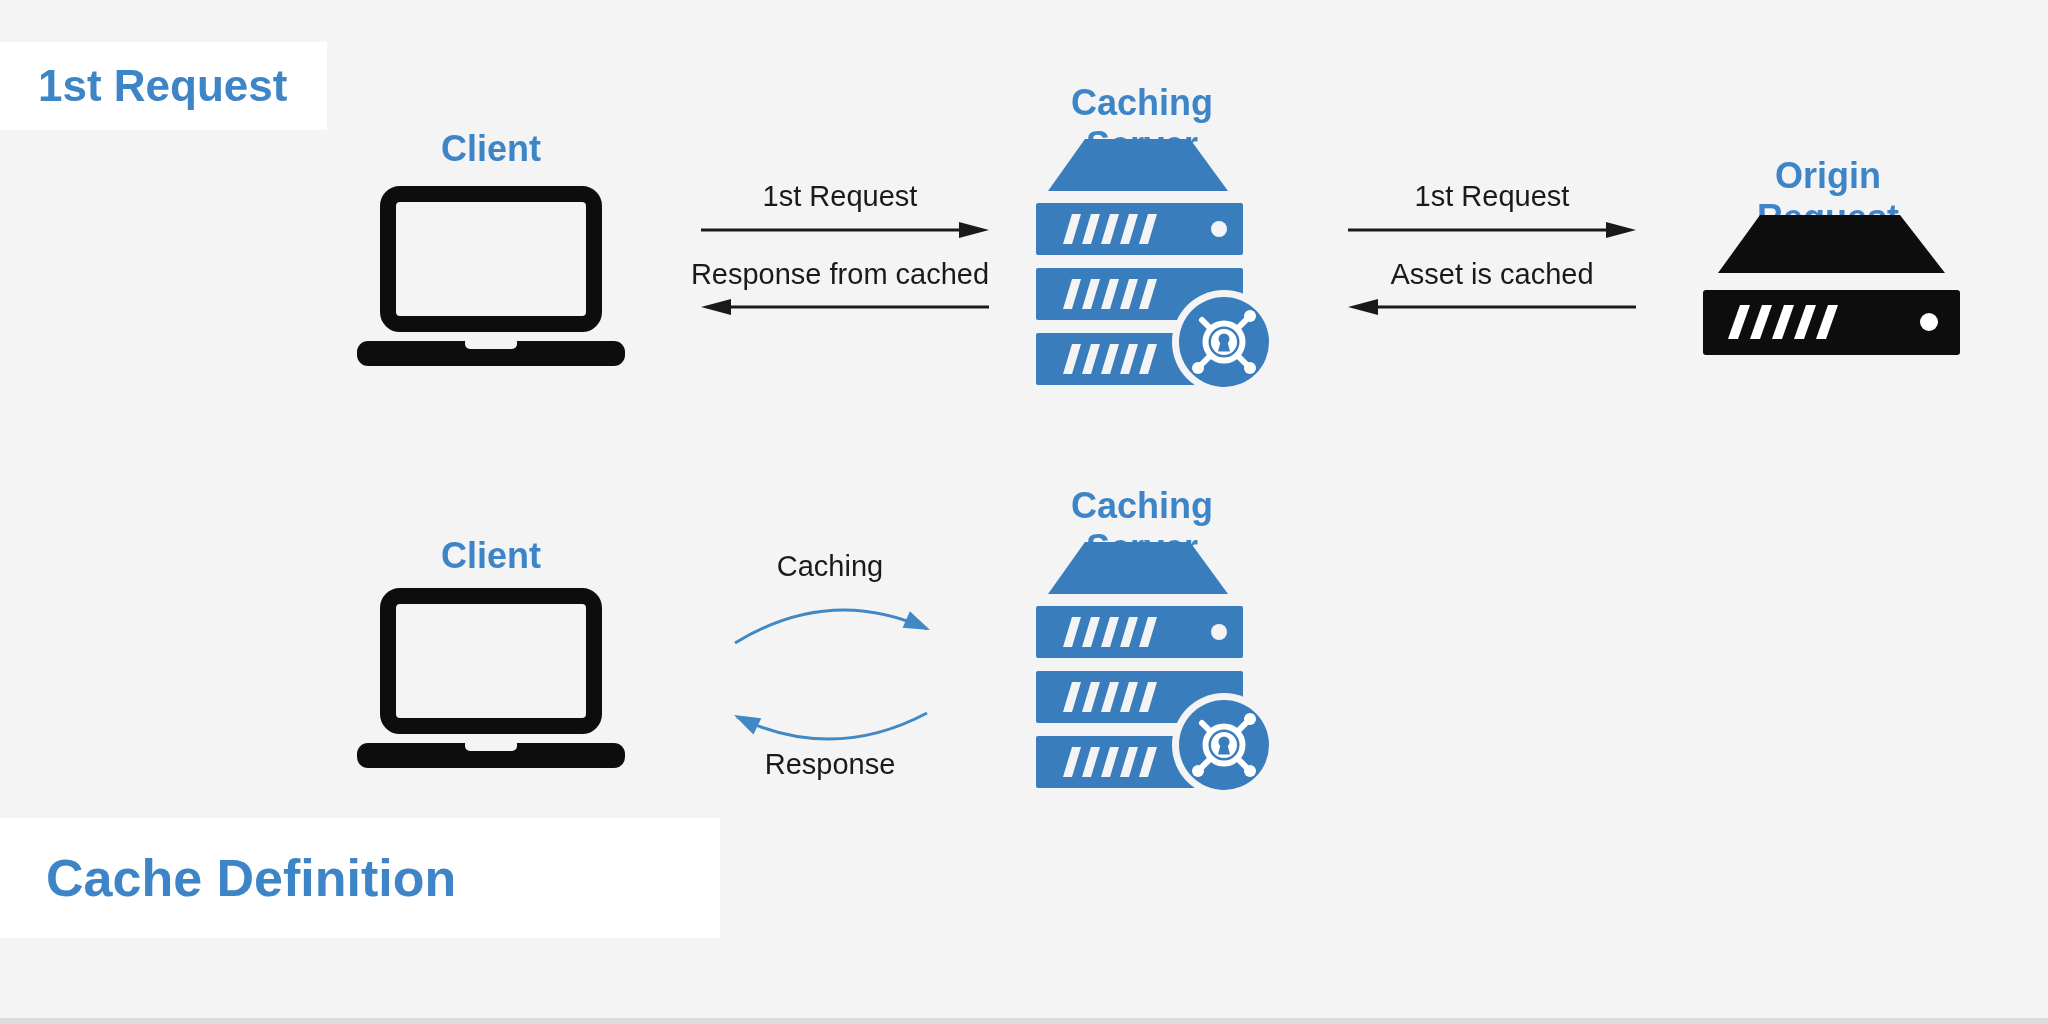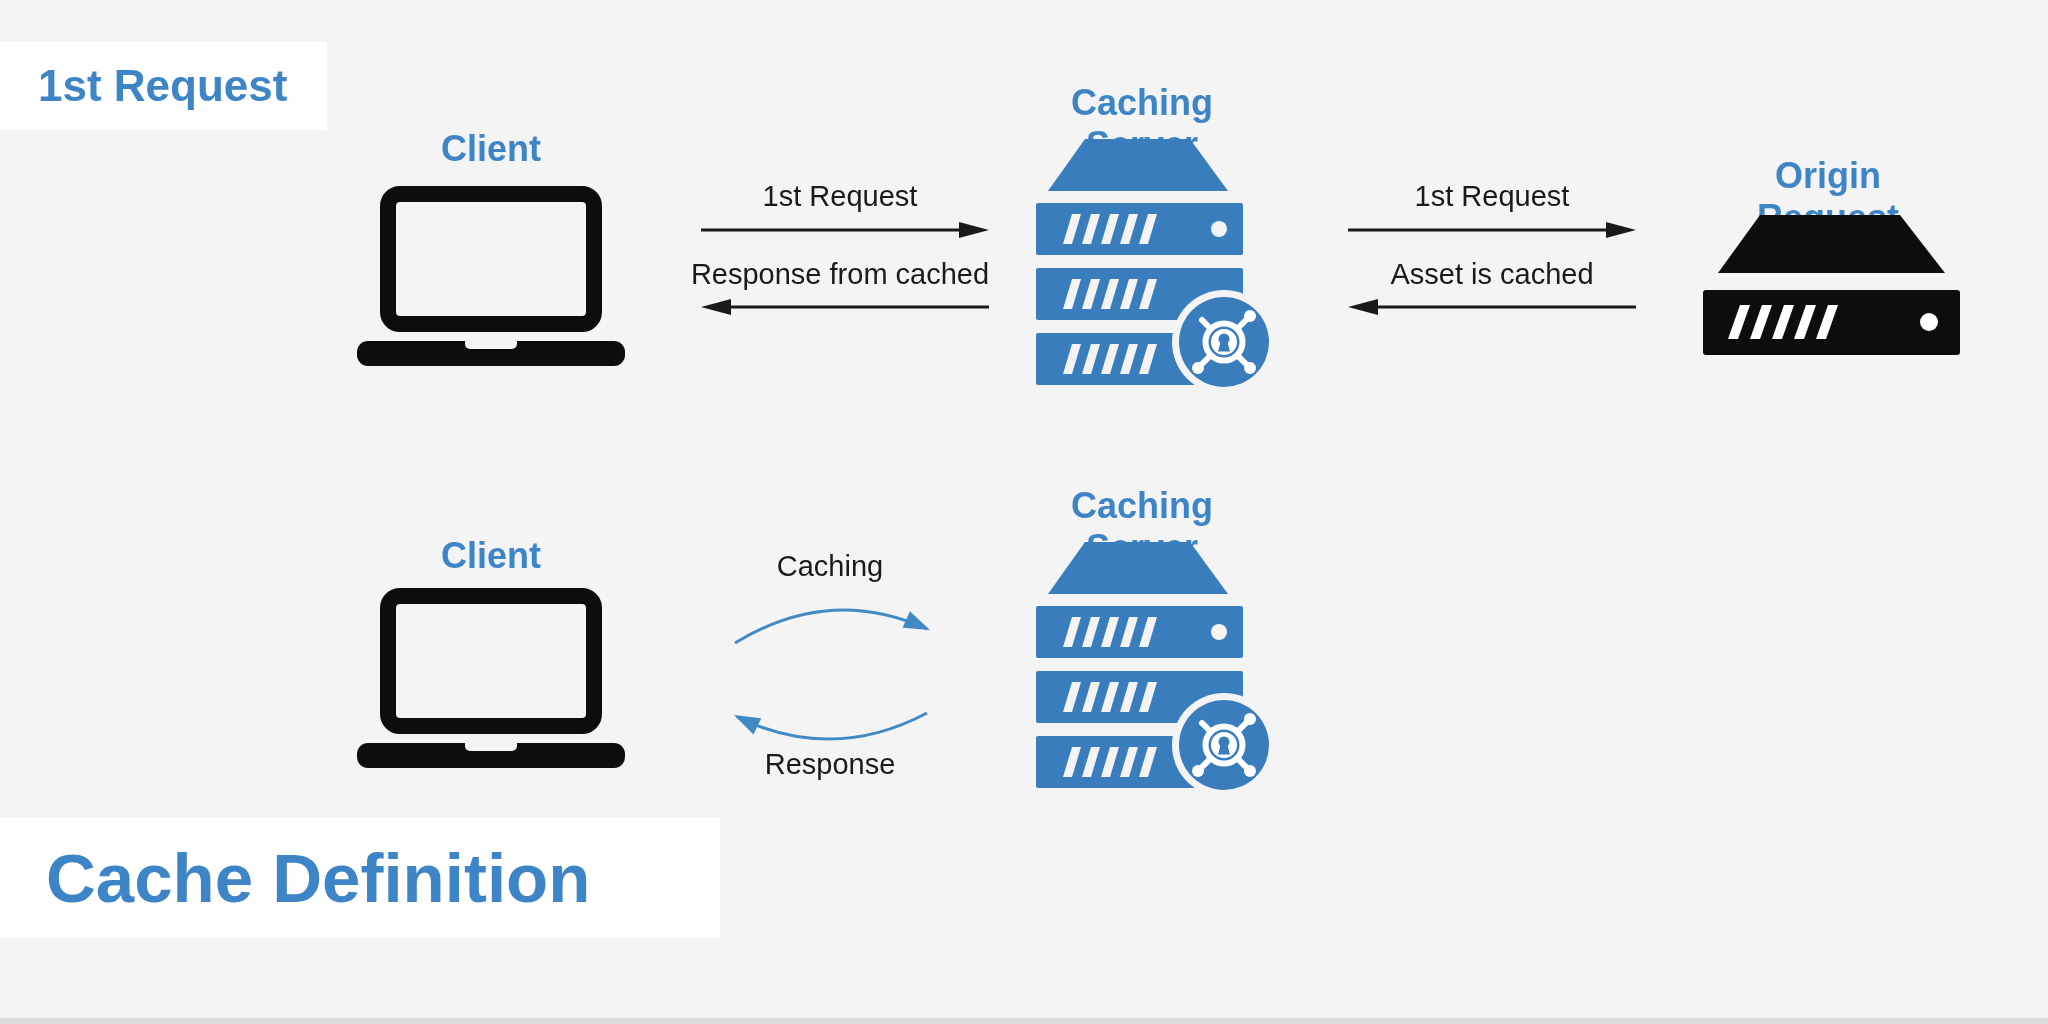--- a/index.html
+++ b/index.html
@@ -7,21 +7,21 @@
     --icon-blue:#3a7dbd; --curve-blue:#4089c5; --icon-black:#0d0d0d;
     --text-black:#1a1a1a; --bottom-strip:#dcdcdc;
   }
   html,body{margin:0;padding:0;}
   body{background:var(--page-bg);font-family:"Liberation Sans","DejaVu Sans",sans-serif;}
   .canvas{position:relative;width:2048px;height:1024px;background:var(--page-bg);overflow:hidden;}
   .abs{position:absolute;}
   .heading-box{background:var(--box-white);color:var(--accent-blue);font-weight:bold;display:flex;align-items:center;}
   .hb-first{left:0;top:42px;width:327px;height:88px;font-size:44px;padding-left:38px;box-sizing:border-box;}
   .hb-subseq{left:0;top:411px;width:519px;height:94px;font-size:44px;padding-left:34px;box-sizing:border-box;}
-  .hb-title{left:0;top:818px;width:720px;height:120px;font-size:69px;padding-left:46px;box-sizing:border-box;}
+  .hb-title{left:0;top:818px;width:720px;height:120px;font-size:52px;padding-left:46px;box-sizing:border-box;}
   .node-label{color:var(--accent-blue);font-weight:bold;font-size:36px;text-align:center;}
   .arrow-label{color:var(--text-black);font-size:29px;text-align:center;white-space:nowrap;}
   .lbl-client1{left:357px;top:128px;width:268px;}
   .lbl-client2{left:357px;top:535px;width:268px;}
   .lbl-cs1{left:1032px;top:82px;width:220px;}
   .lbl-cs2{left:1032px;top:485px;width:220px;}
   .lbl-origin{left:1718px;top:155px;width:220px;}
   .laptop1{left:357px;top:186px;width:268px;height:182px;}
   .laptop2{left:357px;top:588px;width:268px;height:182px;}
   .cs1{left:1036px;top:139px;width:248px;height:256px;}

